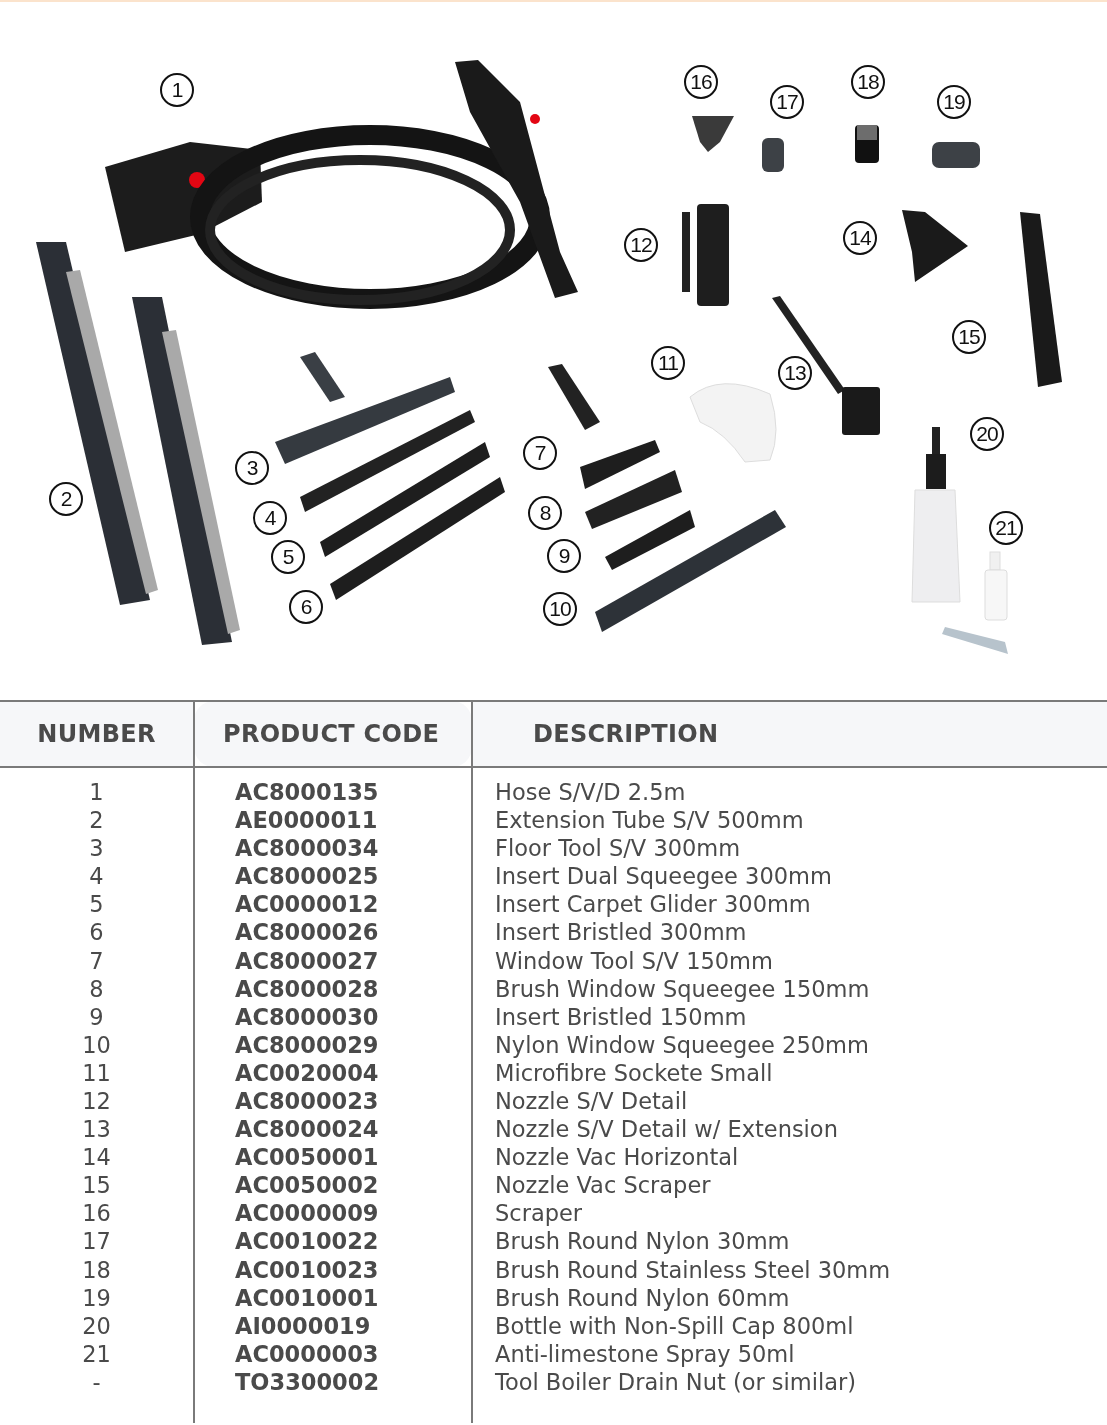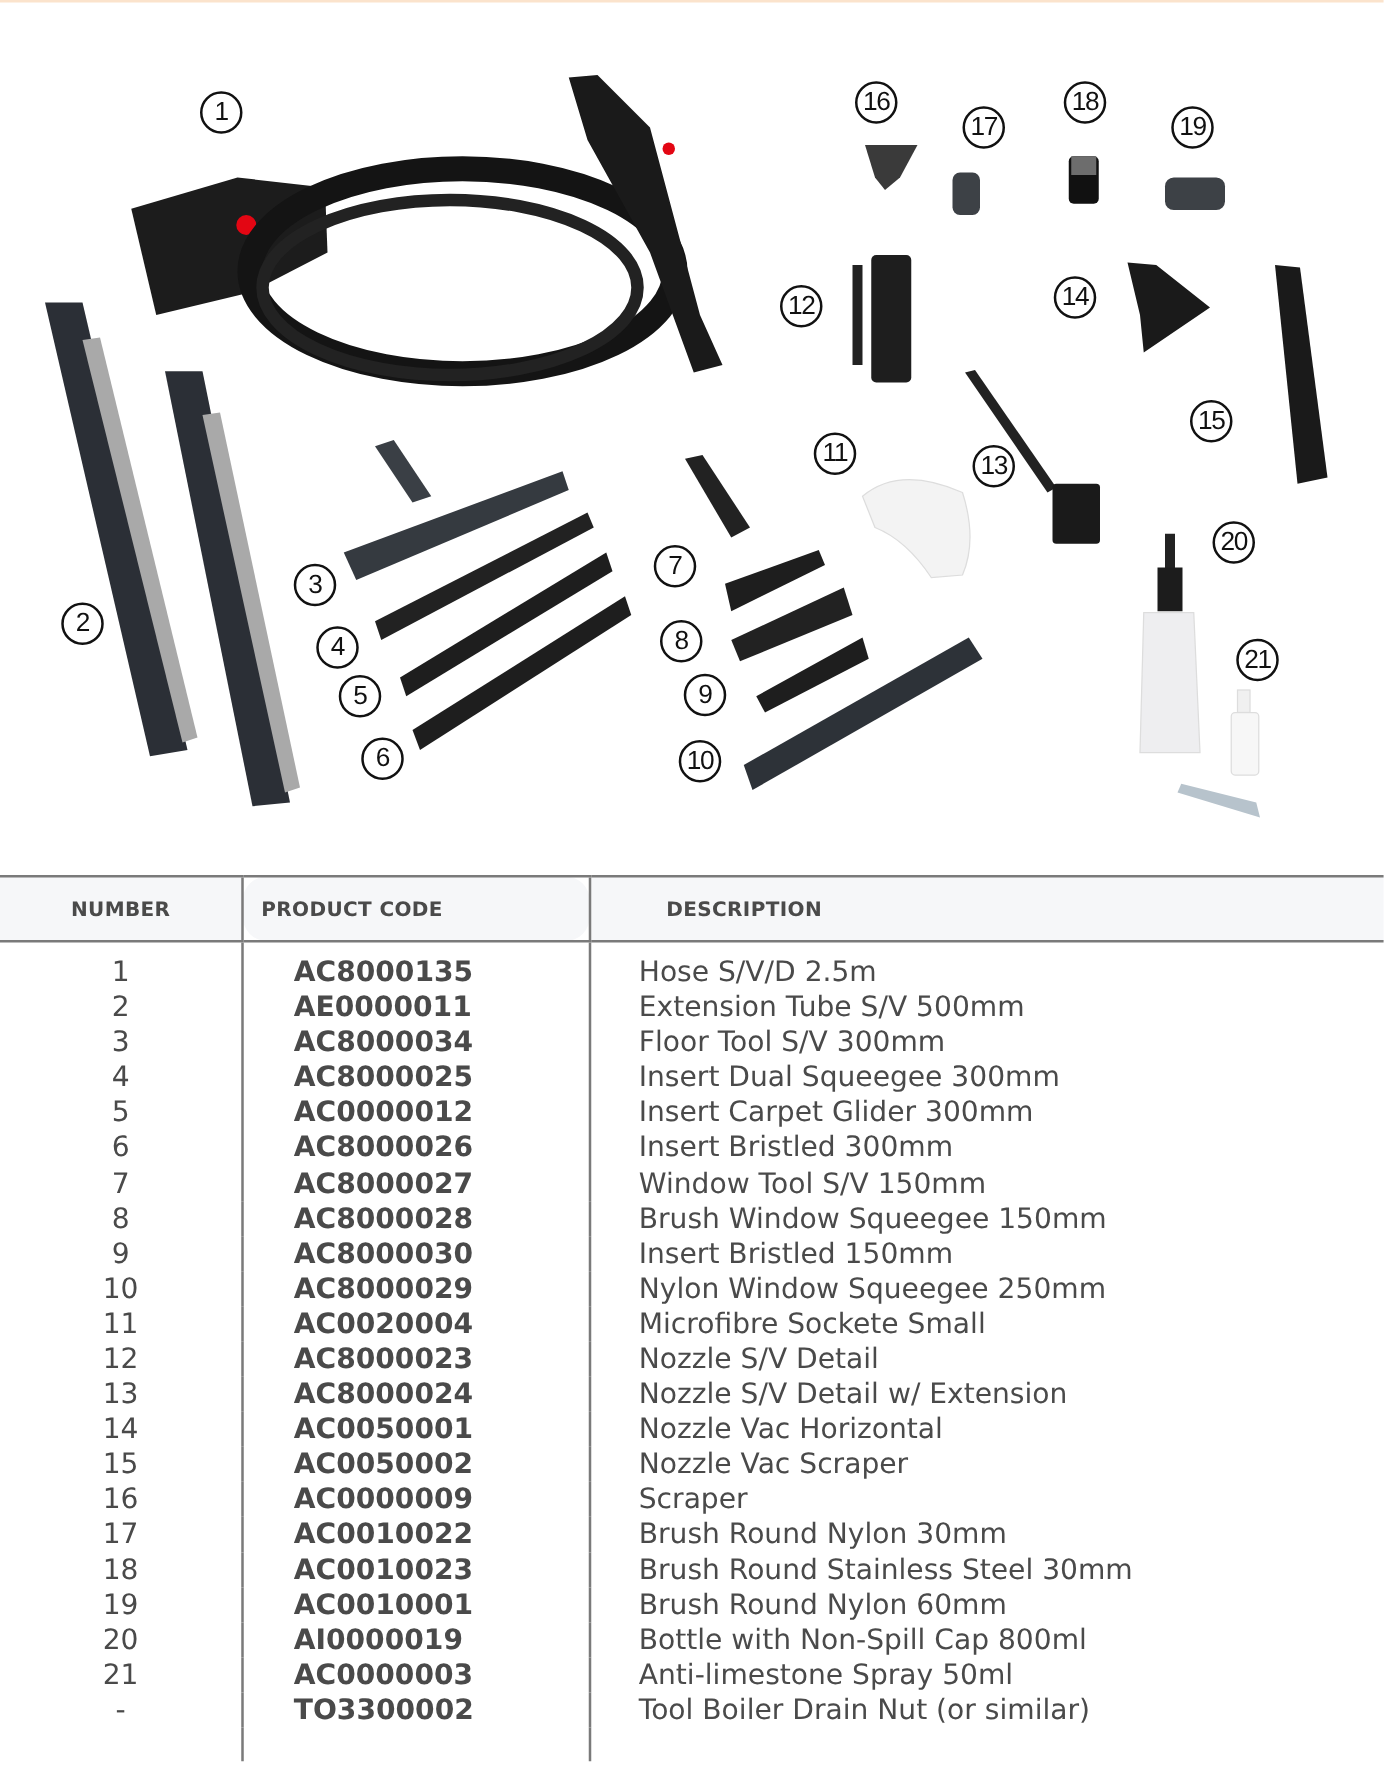--- a/index.html
+++ b/index.html
@@ -9,35 +9,35 @@
   .figure { position: absolute; left: 0; top: 2px; width: 1107px; height: 698px; }
   .figure svg { position: absolute; left: 0; top: 0; }
   .callout {
     position: absolute; width: 34px; height: 34px; border: 2px solid #111; border-radius: 50%;
     display: flex; align-items: center; justify-content: center;
     font-family: "Liberation Sans", sans-serif; font-size: 21px; color: #111; background: #fff;
     letter-spacing: -1px;
   }
   .parts-table { position: absolute; left: 0; top: 700px; width: 1107px; border-collapse: collapse; table-layout: fixed; }
   .parts-table th {
-    height: 52px; background: #f6f7f9; color: #4a4a4a; font-family: "DejaVu Sans", sans-serif;
-    font-weight: bold; font-size: 16px; text-align: left; letter-spacing: 0.3px;
+    height: 66px; background: #f6f7f9; color: #4a4a4a; font-family: "DejaVu Sans", sans-serif;
+    font-weight: bold; font-size: 24px; text-align: left; letter-spacing: 0.3px;
     border-top: 2px solid #7a7a7a; border-bottom: 2px solid #7a7a7a;
   }
   .parts-table th.col-num { text-align: center; }
   .parts-table th + th, .parts-table td + td { border-left: 2px solid #7a7a7a; }
-  .parts-table th.col-code { padding-left: 14px; border-radius: 20px; }
+  .parts-table th.col-code { padding-left: 28px; border-radius: 20px; }
   .parts-table th.col-desc { padding-left: 60px; }
   .parts-table td {
     font-family: "DejaVu Sans", sans-serif; font-size: 22.5px; color: #4a4a4a; height: 28.1px;
     line-height: 28px; white-space: nowrap; vertical-align: middle; padding: 0;
   }
   .parts-table td.c-num { text-align: center; }
   .parts-table td.c-code { padding-left: 40px; font-weight: bold; }
-  .parts-table td.c-desc { padding-left: 38px; }
+  .parts-table td.c-desc { padding-left: 22px; }
   .parts-table tr.first-row td { padding-top: 10px; height: 38px; }
   .parts-table tr.pad-row td { height: 27px; }
 </style>
 </head>
 <body>
 
 <div class="top-rule"></div>
 
 <div class="figure">
   <svg width="1107" height="698" viewBox="0 0 1107 698">

